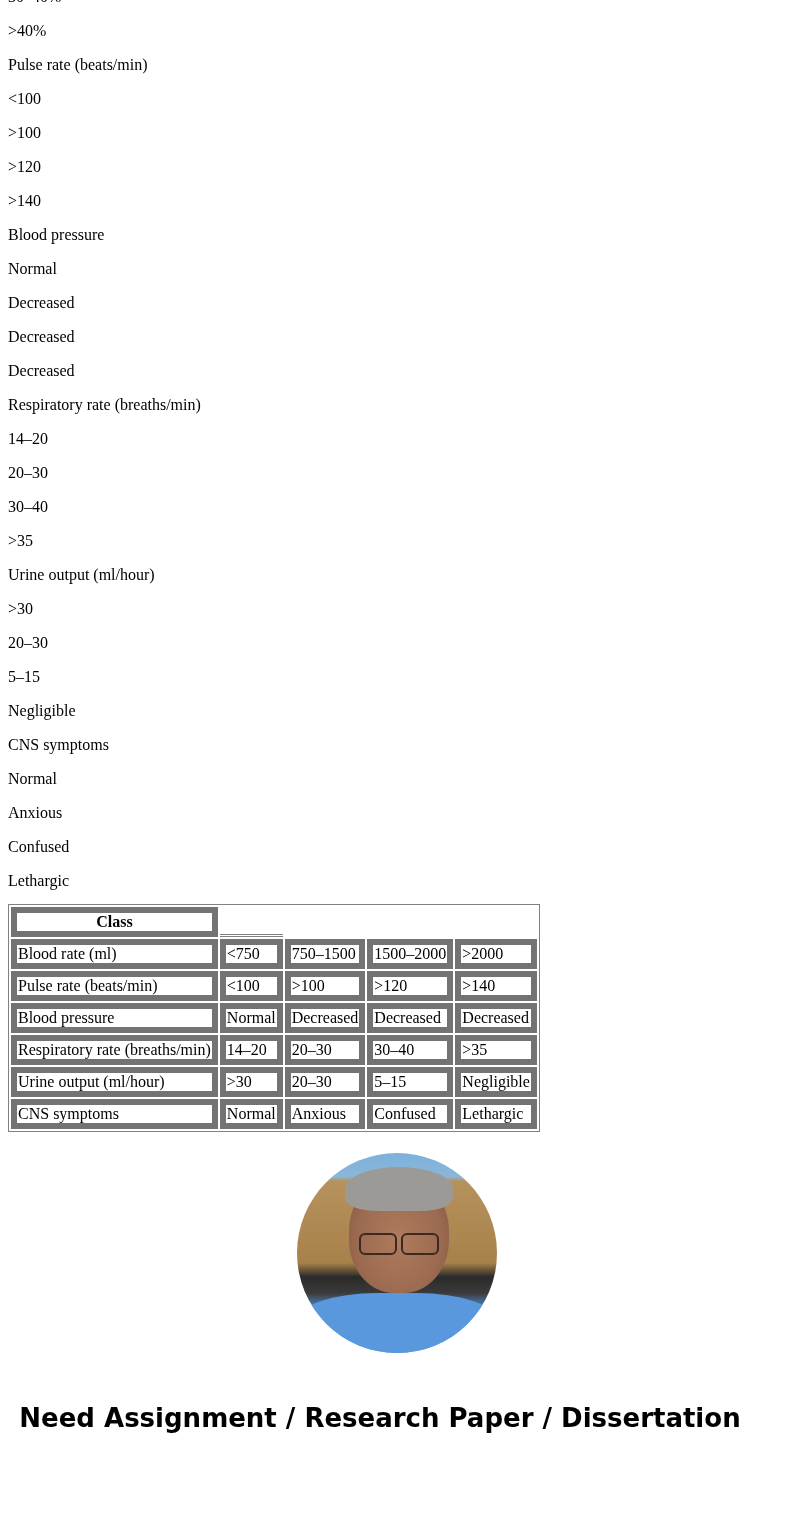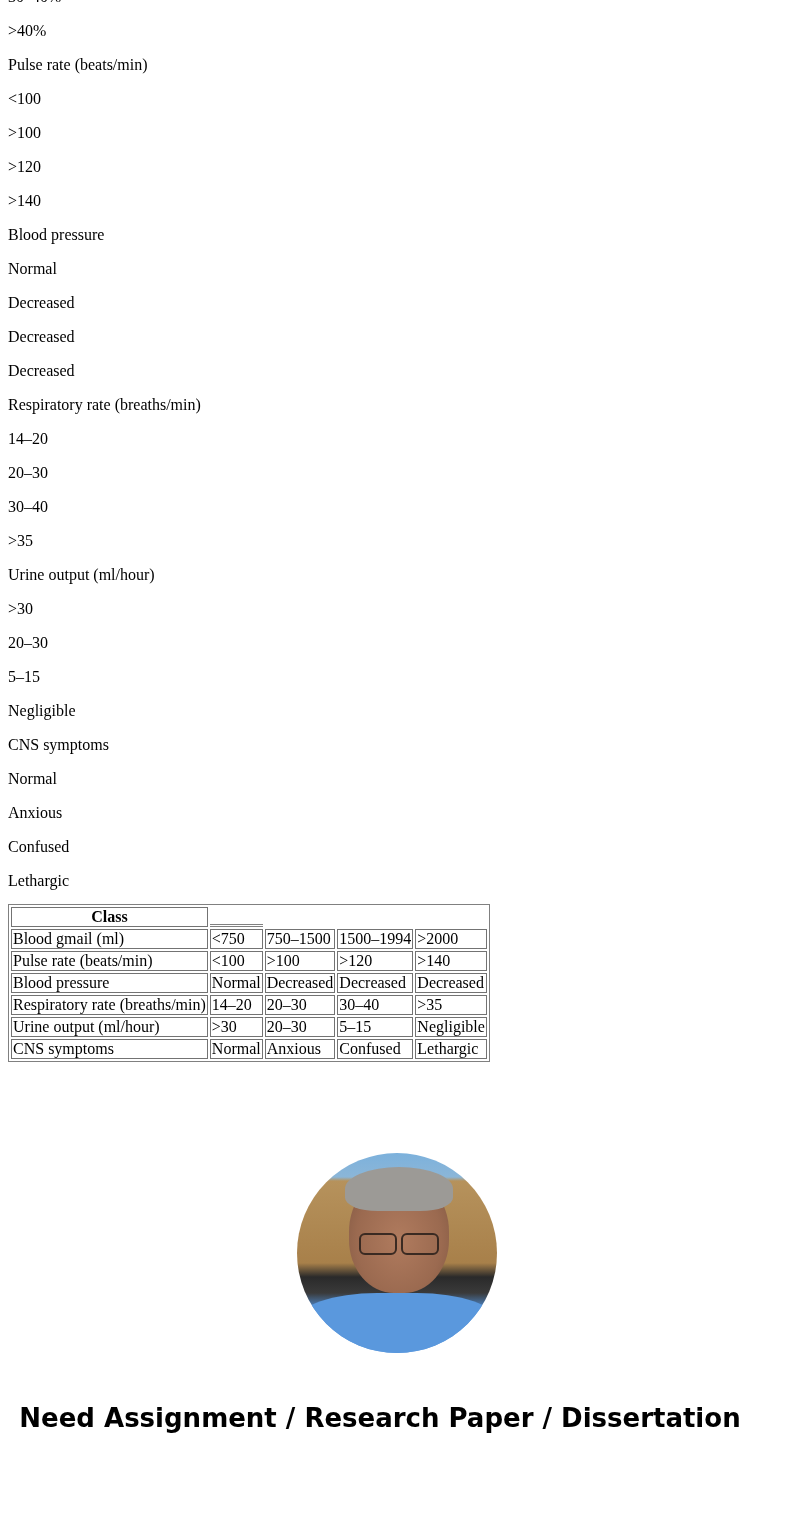--- a/index.html
+++ b/index.html
@@ -7,21 +7,21 @@
     width: 794px; height: 1523px; overflow: hidden; position: relative;
     font-family: "Liberation Serif", serif; font-size: 16px; color: #000;
   }
   .page { position: absolute; left: 8px; top: -12px; width: 778px; }
   .list p { margin: 0; height: 18px; line-height: 18px; margin-bottom: 16px; }
   table.classes {
     border: 1px solid #808080; border-spacing: 2px; border-collapse: separate;
     font-family: "Liberation Serif", serif; font-size: 16px; margin-top: -2px;
   }
   table.classes td, table.classes th {
-    border: 1px solid #737373; padding: 0 1px; line-height: 18px; white-space: nowrap; text-align: left;
+    border: 6px solid #737373; padding: 0 1px; line-height: 18px; white-space: nowrap; text-align: left;
   }
   table.classes th { font-weight: bold; text-align: center; }
   table.classes td.empty { border: none; border-bottom: 3px double #808080; padding: 0; }
   .avatar-wrap { position: absolute; left: 297px; top: 1153px; width: 200px; height: 200px; }
   .avatar {
     width: 200px; height: 200px; border-radius: 50%; overflow: hidden; position: relative;
     background: linear-gradient(180deg, #7cb1dc 0%, #8bb6d8 12%, #b6925c 14%, #a8804a 55%, #2a2a2a 62%, #3a3a3a 70%, #4f8ed6 78%, #5f9be0 100%);
   }
   .avatar .face {
     position: absolute; left: 52px; top: 22px; width: 100px; height: 118px; border-radius: 48% 48% 45% 45%;
@@ -79,24 +79,24 @@
     <p>Lethargic</p>
   </div>
 
   <table class="classes">
     <tbody>
         <tr>
       <th>Class</th>
       <td class="empty"></td>
     </tr>
     <tr>
-      <td>Blood gmail (ml)</td>
+      <td>Blood rate (ml)</td>
       <td>&lt;750</td>
       <td>750–1500</td>
-      <td>1500–1994</td>
+      <td>1500–2000</td>
       <td>&gt;2000</td>
     </tr>
     <tr>
       <td>Pulse rate (beats/min)</td>
       <td>&lt;100</td>
       <td>&gt;100</td>
       <td>&gt;120</td>
       <td>&gt;140</td>
     </tr>
     <tr>

